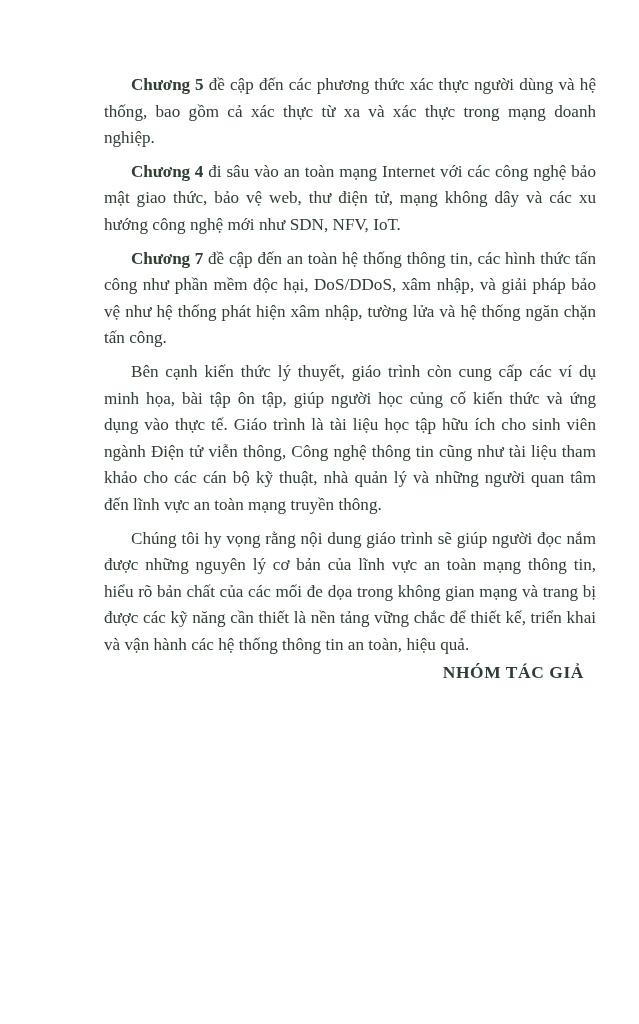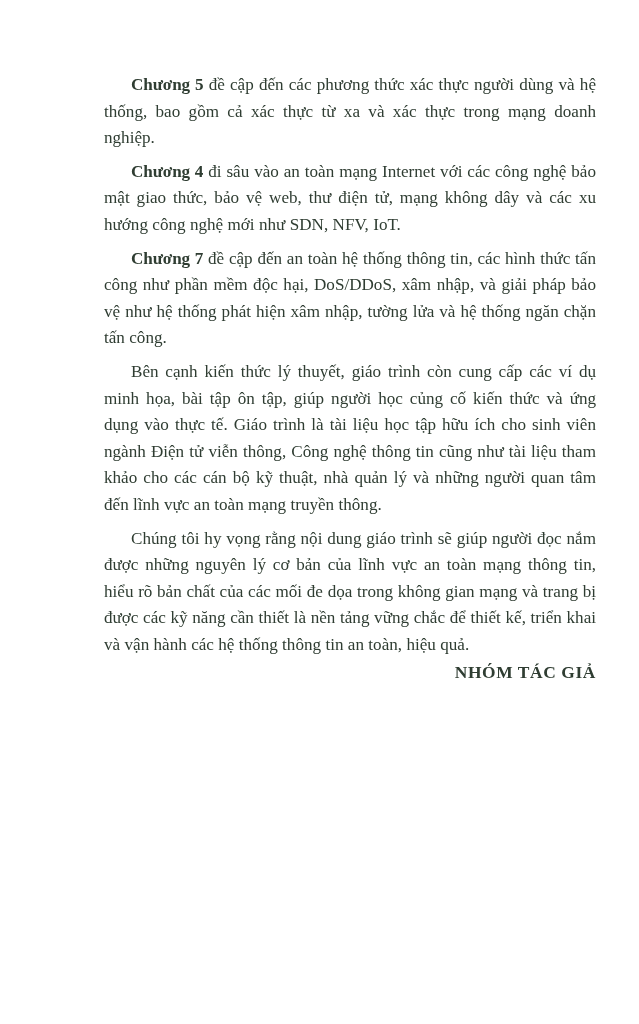--- a/index.html
+++ b/index.html
@@ -49,21 +49,21 @@
     margin-bottom: 8px;
   }
 
   .chapter-lead {
     font-weight: bold;
     letter-spacing: -0.1px;
   }
 
   .signature {
     position: absolute;
-    left: 104px;
+    left: 92px;
     top: 662px;
     width: 492px;
     text-align: right;
     font-size: 17.4px;
     font-weight: bold;
     letter-spacing: 0.6px;
     color: #2f3d32;
   }
 
   .blank-area {

